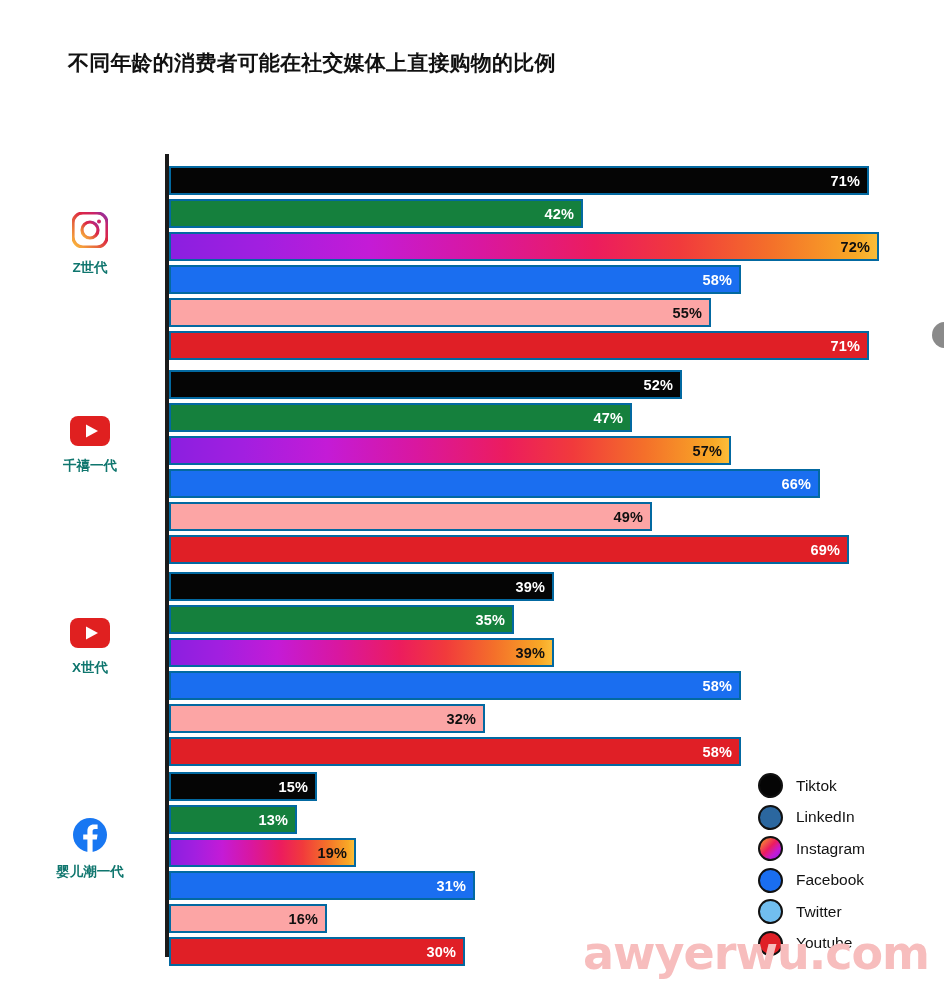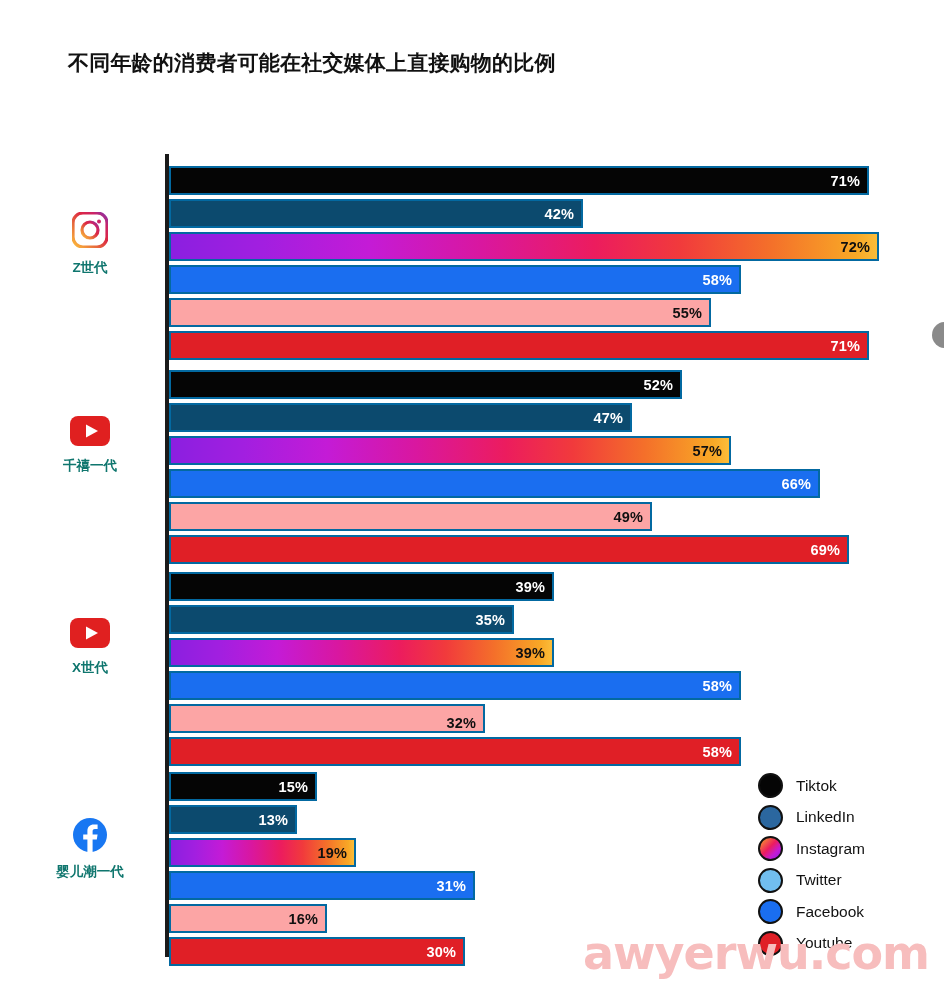--- a/index.html
+++ b/index.html
@@ -54,21 +54,21 @@
     font-weight: bold;
     padding-right: 7px;
     letter-spacing: .2px;
     white-space: nowrap;
   }
   .lbl-light { color: #ffffff; }
   .lbl-dark  { color: #101010; }
 
   
   .fill-tiktok    { background:#050505; }
-  .fill-linkedin  { background:#0c4a6e; }
+  .fill-linkedin  { background:#15803d; }
   .fill-instagram { background: linear-gradient(90deg,
                       #8B1FE0 0%, #A21FE0 13%, #C41BD6 28%,
                       #D9179F 44%, #EC1C5E 60%, #F13A3C 72%,
                       #F4702A 85%, #F8A826 97%, #FBBD3A 100%); }
   .fill-facebook  { background:#1A6EF0; }
   .fill-twitter   { background:#fca5a5; }
   .fill-youtube   { background:#E01F26; }
 
   
   .cat {
@@ -264,21 +264,21 @@
         <div class="bar fill-instagram" style="width:385px;">
           <span class="bar-label lbl-dark">39%</span>
           </div>
         </div>
       <div class="bar-row">
         <div class="bar fill-facebook" style="width:572px;">
           <span class="bar-label lbl-light">58%</span>
           </div>
         </div>
       <div class="bar-row">
-        <div class="bar fill-twitter" style="width:316px;align-items:flex-end;">
+        <div class="bar fill-twitter" style="width:316px;">
           <span class="bar-label lbl-dark">32%</span>
           </div>
         </div>
       <div class="bar-row">
         <div class="bar fill-youtube" style="width:572px;">
           <span class="bar-label lbl-light">58%</span>
           </div>
         </div>
     </div>
   </div>
@@ -337,26 +337,26 @@
   </div>
   <div class="legend-item">
     <span class="legend-swatch" style="background:#2B679F;"></span>
     <span class="legend-text">LinkedIn</span>
   </div>
   <div class="legend-item">
     <span class="legend-swatch" style="background:linear-gradient(135deg,#F8A826 0%,#EC1C5E 45%,#C41BD6 72%,#8B1FE0 100%);"></span>
     <span class="legend-text">Instagram</span>
   </div>
   <div class="legend-item">
+    <span class="legend-swatch" style="background:#1A6EF0;"></span>
+    <span class="legend-text">Facebook</span>
+  </div>
+  <div class="legend-item">
     <span class="legend-swatch" style="background:#71BEEF;"></span>
     <span class="legend-text">Twitter</span>
   </div>
   <div class="legend-item">
-    <span class="legend-swatch" style="background:#1A6EF0;"></span>
-    <span class="legend-text">Facebook</span>
-  </div>
-  <div class="legend-item">
     <span class="legend-swatch" style="background:#E01F26;"></span>
     <span class="legend-text">Youtube</span>
   </div>
 </div>
 
 <div id="watermark">awyerwu.com</div>
 
 </body></html>

